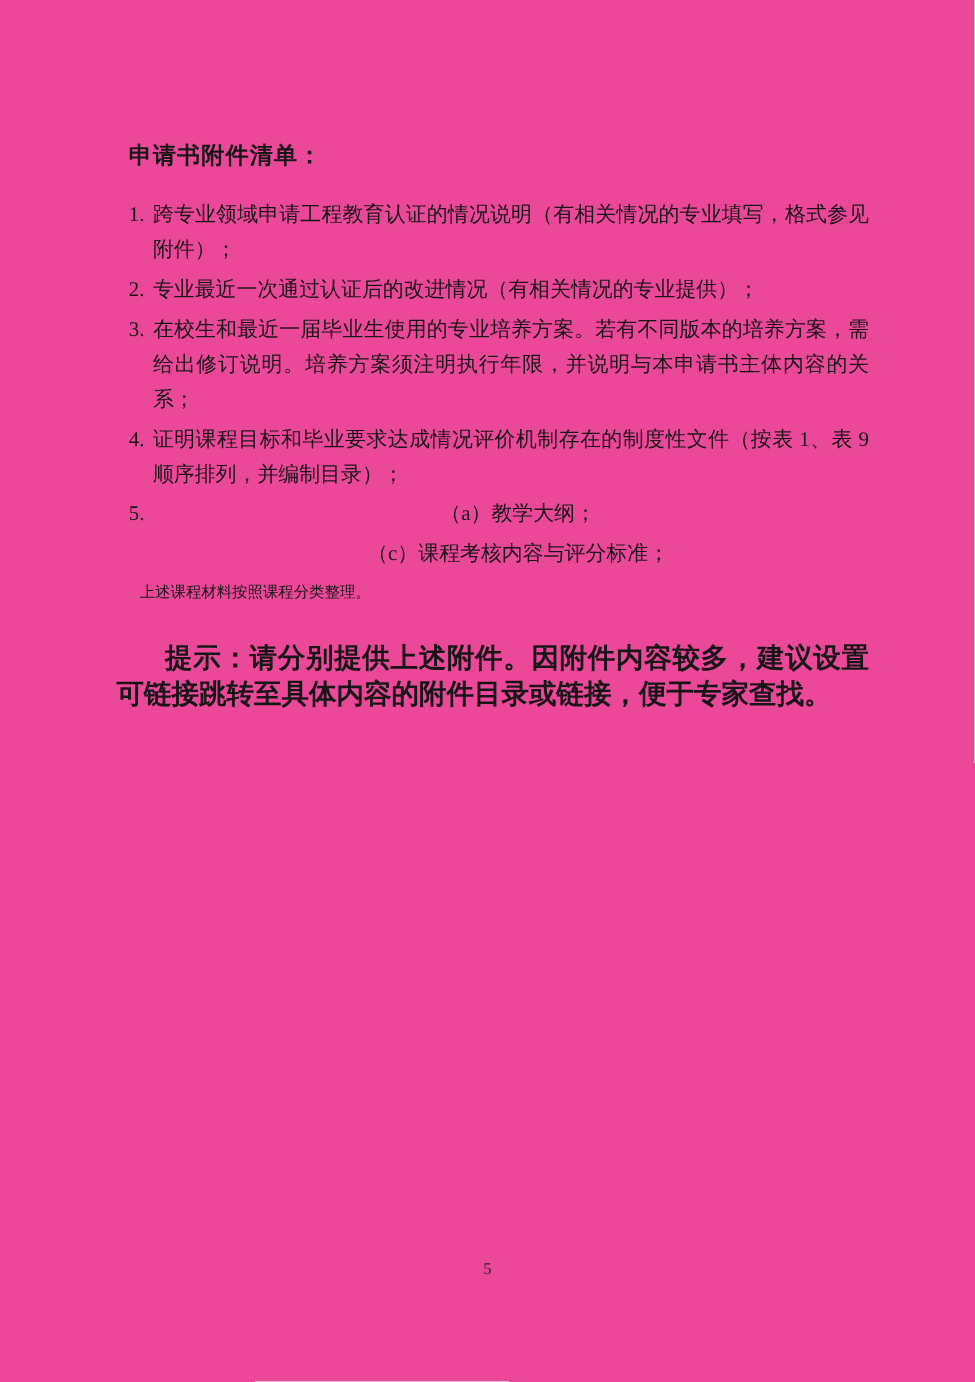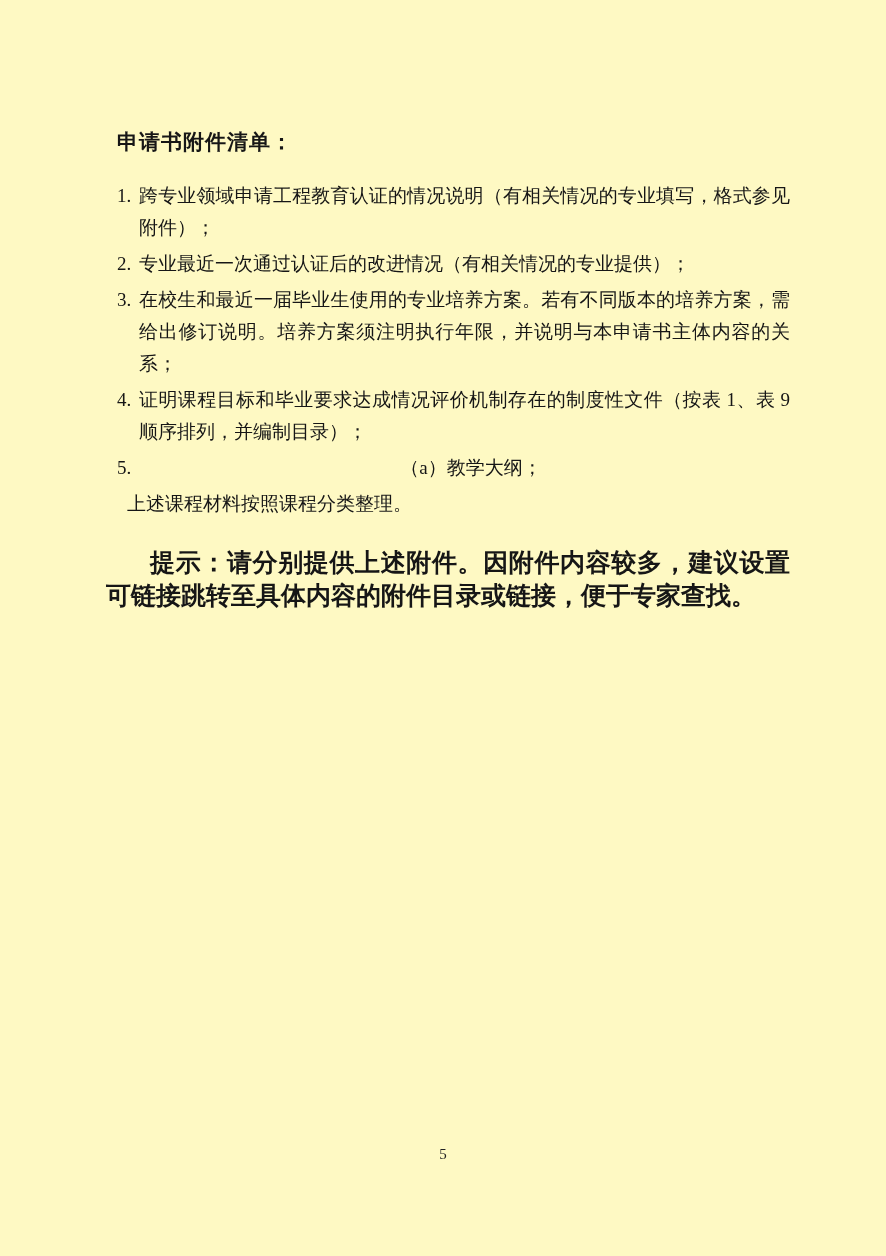--- a/index.html
+++ b/index.html
@@ -4,21 +4,21 @@
 <style>
   html, body {
     margin: 0;
     padding: 0;
     background: #ffffff;
   }
   .page {
     position: relative;
     width: 886px;
     height: 1256px;
-    background: #fef9c3;
+    background: #ec4899;
     color: #161616;
     font-family: "Liberation Serif", "DejaVu Serif", serif;
     overflow: hidden;
   }
   .content {
     position: absolute;
     left: 106px;
     top: 125px;
     width: 684px;
   }
@@ -45,21 +45,21 @@
     top: 0;
   }
   .sub-item {
     margin: 0 0 4px 46px;
     font-size: 19px;
     line-height: 32px;
     text-align: center;
   }
   .sub-note {
     margin: 0 0 0 21px;
-    font-size: 19px;
+    font-size: 14px;
     line-height: 32px;
   }
   .tip {
     margin: 26px 0 0 0;
     text-indent: 44px;
     font-family: "Liberation Sans", "DejaVu Sans", sans-serif;
     font-size: 25px;
     font-weight: bold;
     line-height: 33px;
     text-align: justify;
@@ -101,20 +101,21 @@
     <div class="list-item">
       <span class="num">4.</span>
       <span>证明课程目标和毕业要求达成情况评价机制存在的制度性文件（按表 1、表 9 顺序排列，并编制目录）；</span>
     </div>
 
     <div class="list-item">
       <span class="num">5.</span>
     </div>
 
     <div class="sub-item">（a）教学大纲；</div>
+    <div class="sub-item">（c）课程考核内容与评分标准；</div>
 
     <div class="sub-note">上述课程材料按照课程分类整理。</div>
 
     <div class="tip">提示：请分别提供上述附件。因附件内容较多，建议设置可链接跳转至具体内容的附件目录或链接，便于专家查找。</div>
 
   </div>
 
   <div class="page-number">5</div>
 </div>
 

